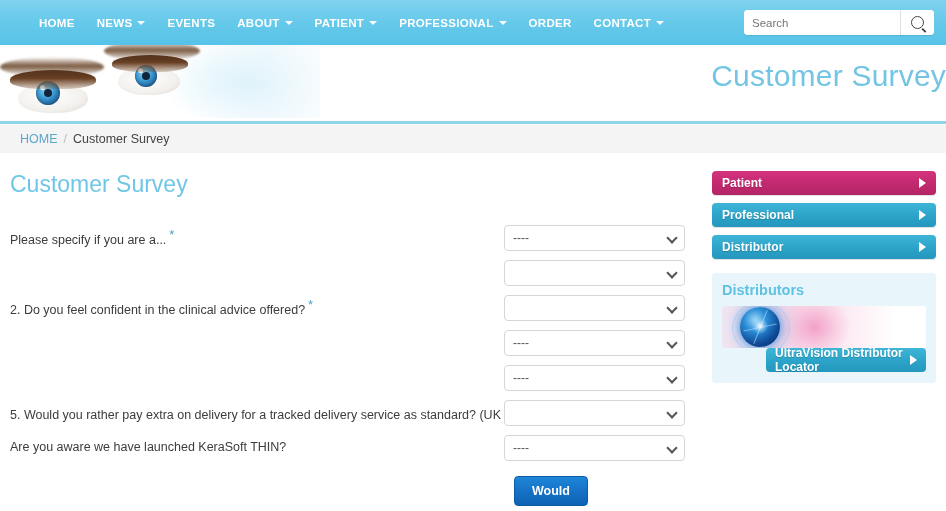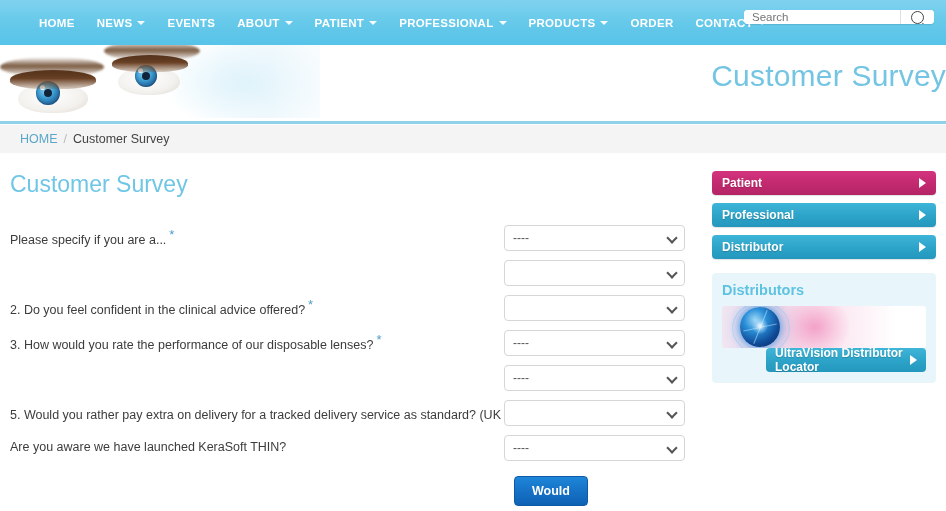--- a/index.html
+++ b/index.html
@@ -55,21 +55,21 @@
 
   .search-wrap {
     position: absolute;
     right: 12px;
     top: 10px;
     display: flex;
     background: #ffffff;
     border-radius: 4px;
     overflow: hidden;
     box-shadow: 0 1px 1px rgba(0,0,0,0.1);
-    height: 14px;
+    height: 25px;
     margin-left: 19px;
   }
   .search-input {
     border: none;
     outline: none;
     width: 140px;
     padding: 0 8px;
     font-size: 11.5px;
     color: #777;
     font-family: "Liberation Sans", sans-serif;
@@ -423,24 +423,20 @@
     </div>
     <div class="nav-item">
       <span>PATIENT</span>
       <span class="caret"></span>
     </div>
     <div class="nav-item">
       <span>PROFESSIONAL</span>
       <span class="caret"></span>
     </div>
     <div class="nav-item">
-      <span>PRODUCTS</span>
-      <span class="caret"></span>
-    </div>
-    <div class="nav-item">
       <span>ORDER</span>
     </div>
     <div class="nav-item">
       <span>CONTACT</span>
       <span class="caret"></span>
     </div>
   </div>
 
   <div class="search-wrap">
     <input class="search-input" type="text" placeholder="Search" style="">
@@ -517,23 +513,20 @@
         <div class="sel-wrap">
           <select class="sel">
             <option></option>
           </select>
           <span class="sel-chev"></span>
         </div>
       </div>
     </div>
 
     <div class="q-row">
-      <div class="q-label">
-        <span>3. How would you rate the performance of our disposable lenses?</span><span class="req">*</span>
-      </div>
       <div class="q-field">
         <div class="sel-wrap">
           <select class="sel">
             <option>----</option>
           </select>
           <span class="sel-chev"></span>
         </div>
       </div>
     </div>
 

